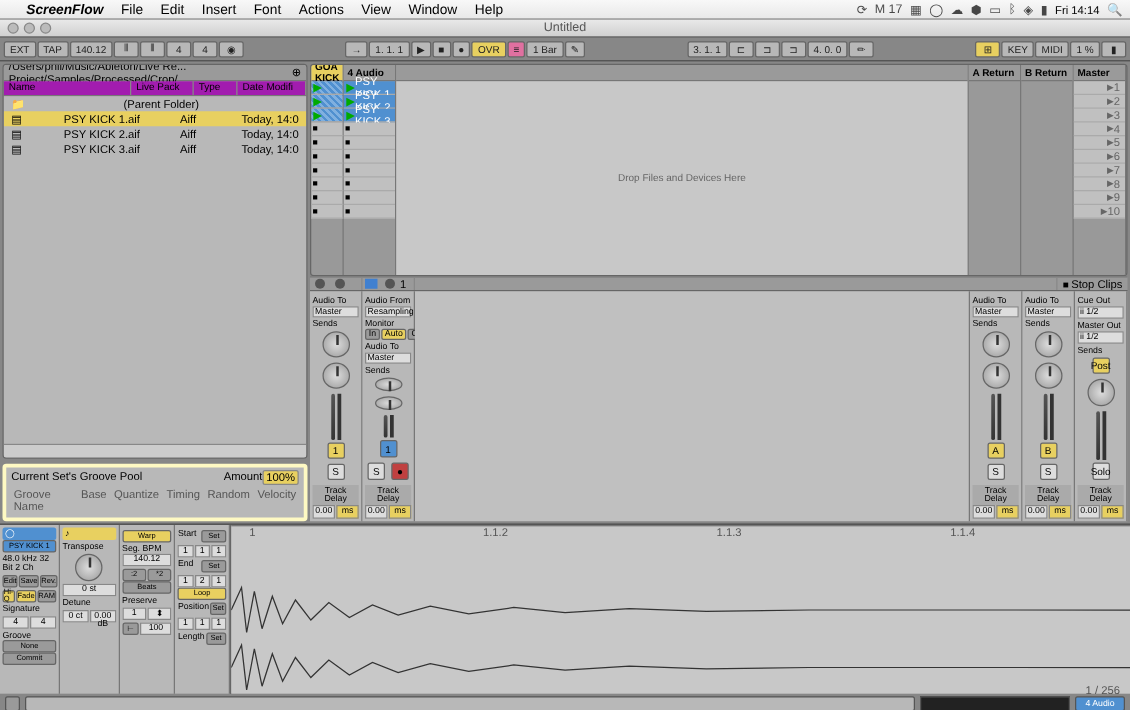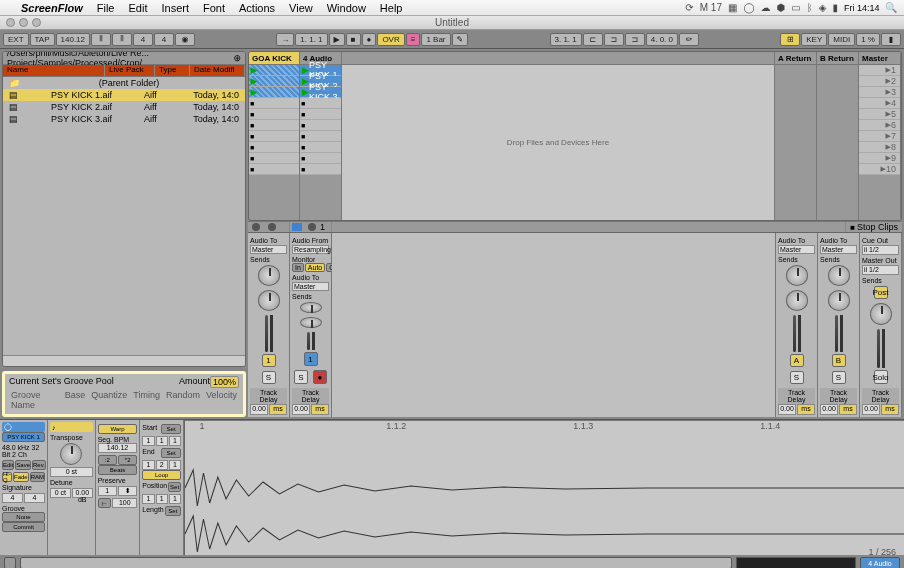--- a/index.html
+++ b/index.html
@@ -28,21 +28,21 @@
 .topbar .btn.p { background:#e070a0; }
 .topbar .spacer { flex:1; }
 .topbar .transport .btn { min-width:14px; }
 
 
 .main { display:flex; height:370px; background:#878787; }
 .leftcol { width:248px; display:flex; flex-direction:column; }
 .browser { flex:1; background:#b8b8b8; border:1px solid #666; margin:2px; border-radius:3px; display:flex; flex-direction:column; overflow:hidden; }
 .browser .path { height:13px; background:#9a9a9a; display:flex; align-items:center; padding:0 4px; font-size:8px; border-bottom:1px solid #777; }
 .browser .path .arr { margin-left:auto; }
-.browser .cols { height:12px; background:#c2410c; display:flex; border-bottom:1px solid #777;justify-content:space-between; }
+.browser .cols { height:12px; background:#a21caf; display:flex; border-bottom:1px solid #777;justify-content:space-between; }
 .browser .cols div { padding:0 4px; font-size:8px; border-right:1px solid #888; }
 .browser .rows { flex:1; background:#b8b8b8; overflow:hidden; }
 .browser .row { height:12px; display:flex; align-items:center; padding:0 6px; font-size:8px; }
 .browser .row.sel { background:#e8d060; }
 .browser .row .ico { width:10px; }
 .browser .row .name { flex:1;text-align:center; }
 .browser .row .type { width:40px; }
 .browser .row .date { width:55px; text-align:right; }
 .browser .scroll { height:11px; background:#ccc; border-top:1px solid #888; }
 
@@ -50,21 +50,21 @@
 .groove .hdr { display:flex; font-size:8px; margin-bottom:2px; }
 .groove .hdr .amt { margin-left:auto; }
 .groove .hdr .pct { background:#e8d060; border:1px solid #888; padding:0 2px; border-radius:2px; }
 .groove .cols2 { display:flex; gap:2px; font-size:8px; color:#555; }
 .groove .cols2 div { padding:0 2px; }
 
 
 .session { flex:1; display:flex; flex-direction:column; margin:2px 2px 2px 0; }
 .tracks { flex:1; background:#999; border:1px solid #666; border-radius:3px; display:flex; overflow:hidden; }
 .trkcol { border-right:1px solid #777; display:flex; flex-direction:column; }
-.trkcol.launch { width:51px; }
+.trkcol.launch { width:26px; }
 .trkcol.audio { width:42px; }
 .trkcol.drop { flex:1; }
 .trkcol.ret { width:42px; }
 .trkcol.master { width:42px; }
 .trkhead { height:13px; background:#9a9a9a; border-bottom:1px solid #777; display:flex; align-items:center; padding:0 3px; font-size:8px; font-weight:bold; }
 .trkhead.y { background:#e8d060; }
 .slot { height:11px; border-bottom:1px solid #aaa; display:flex; align-items:center; font-size:7px; padding:0 1px; background:#c0c0c0; }
 .slot .play { width:8px; height:8px; display:inline-flex; align-items:center; justify-content:center; color:#0a0; }
 .slot.blue { background:#5090d0; color:#fff; padding-left:2px; }
 .slot.striped { background:repeating-linear-gradient(45deg,#5090d0,#5090d0 2px,#80b0e0 2px,#80b0e0 4px); }

